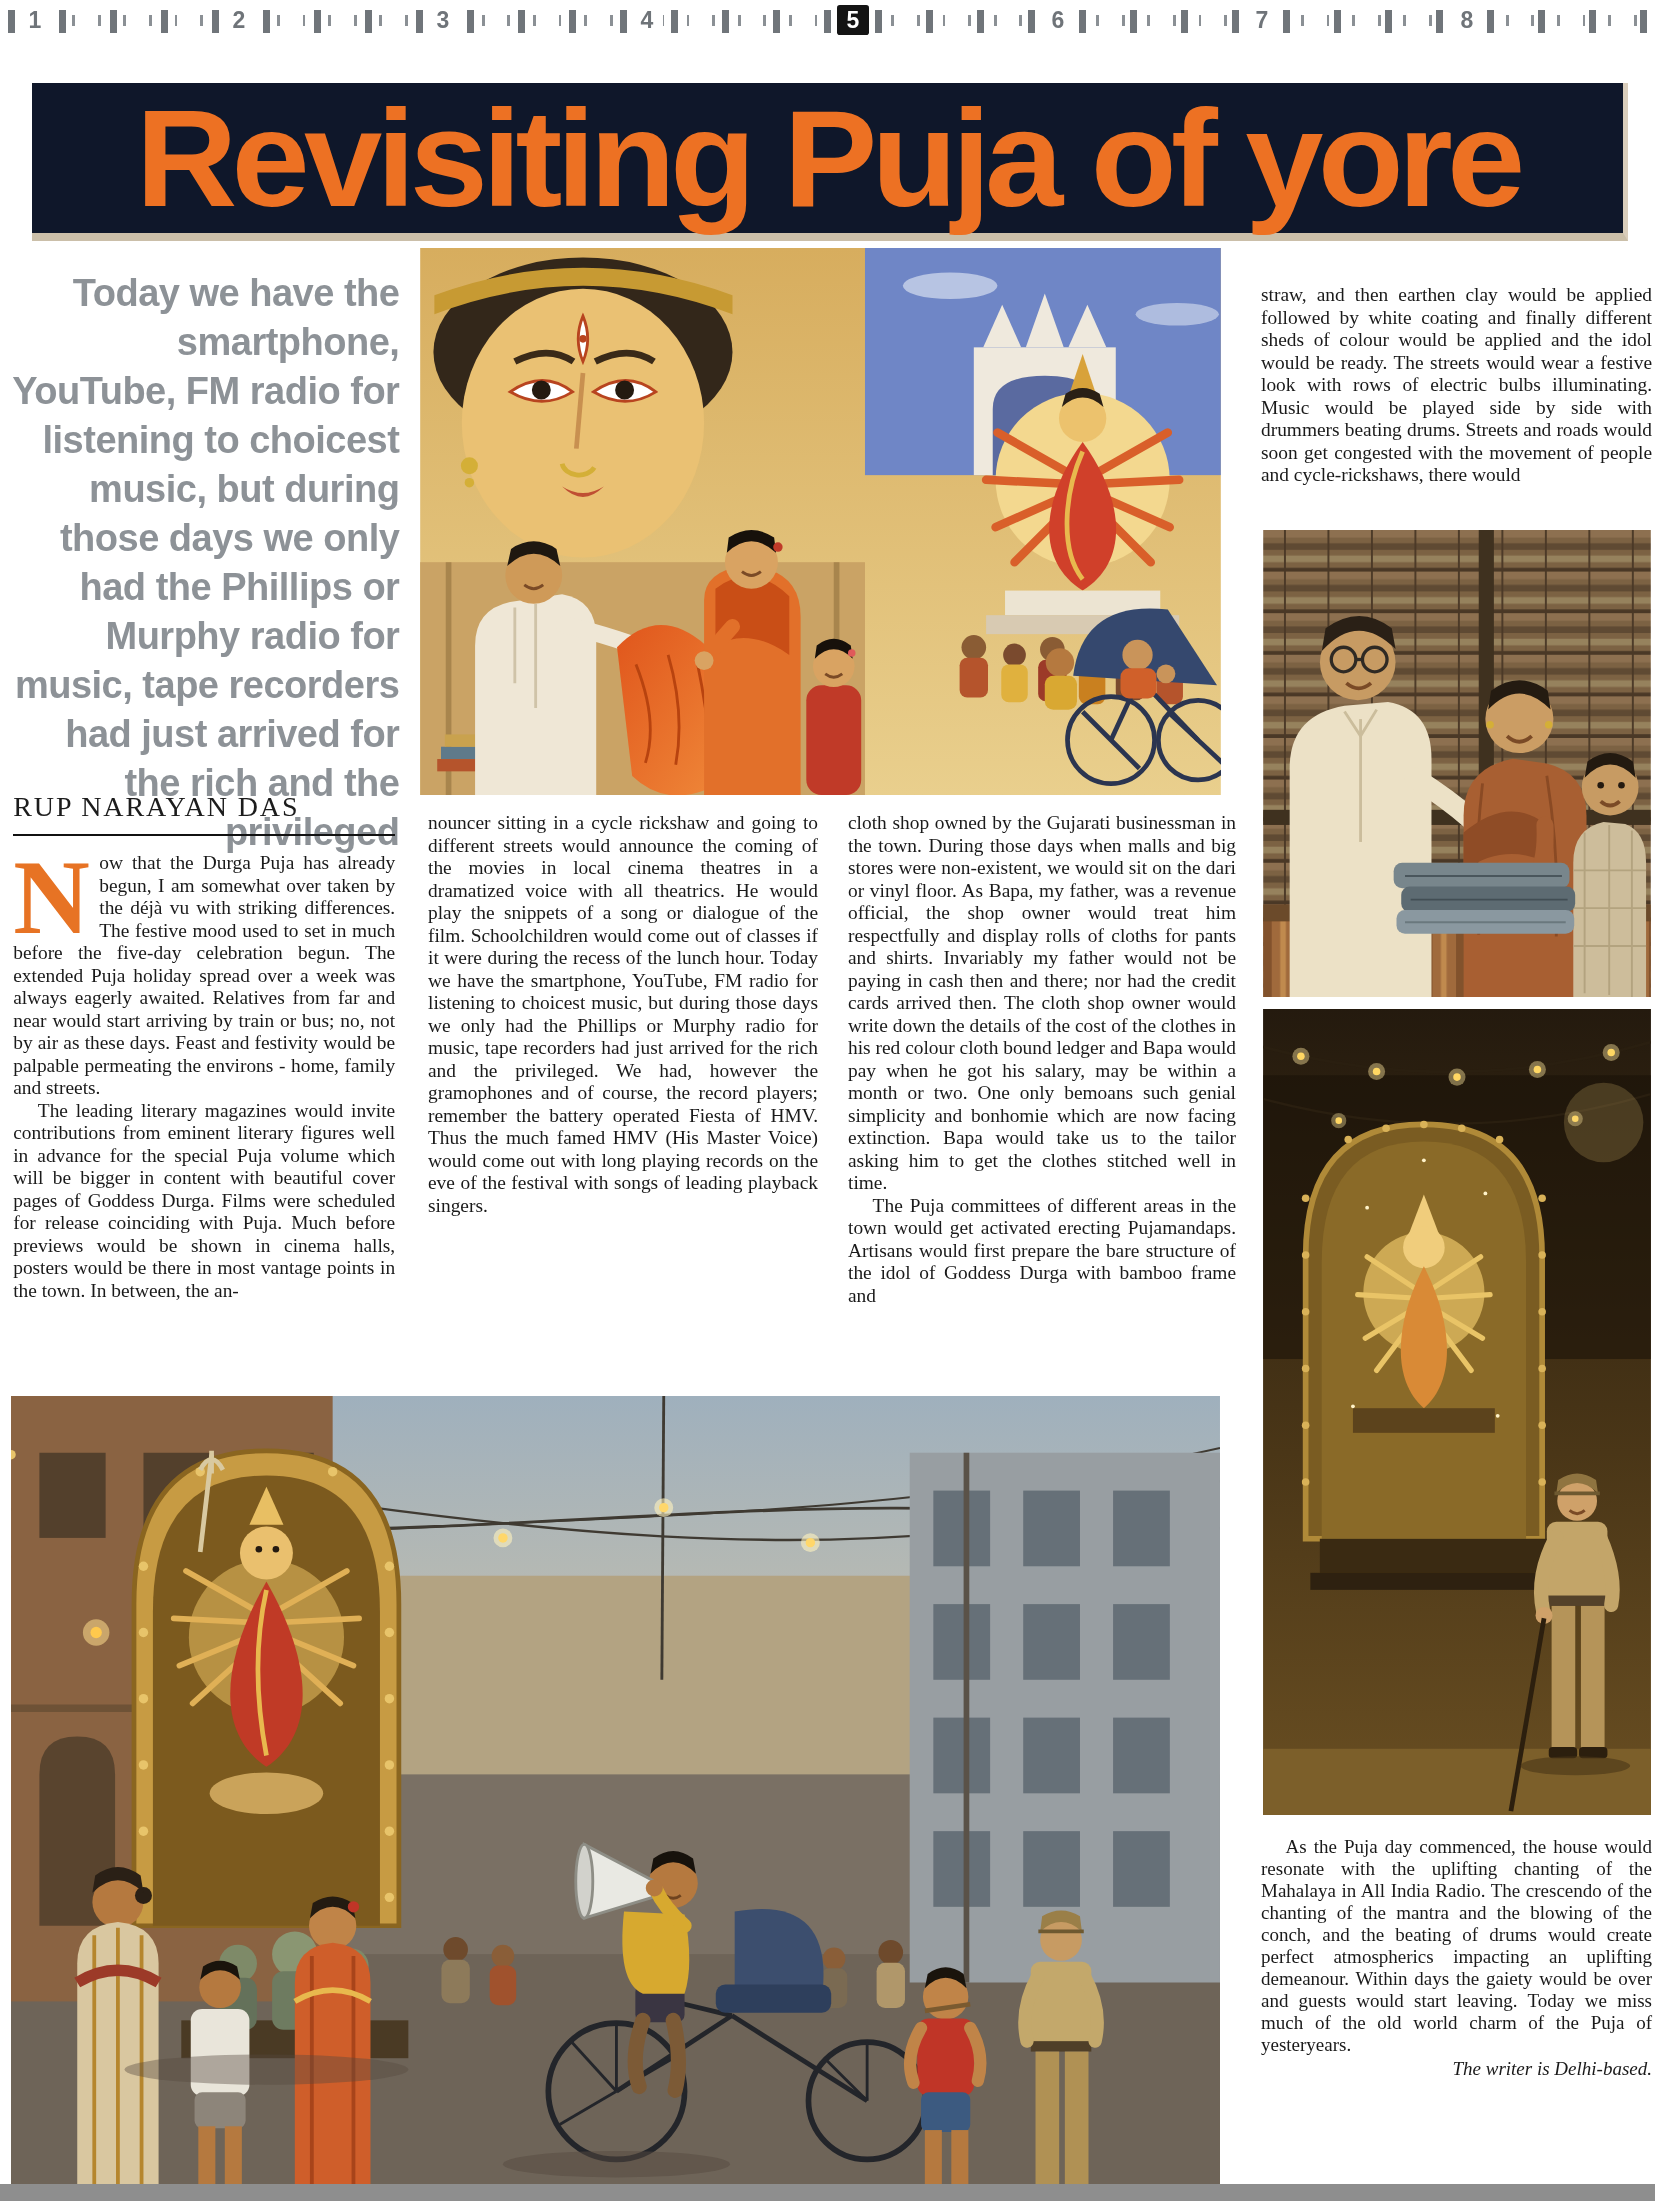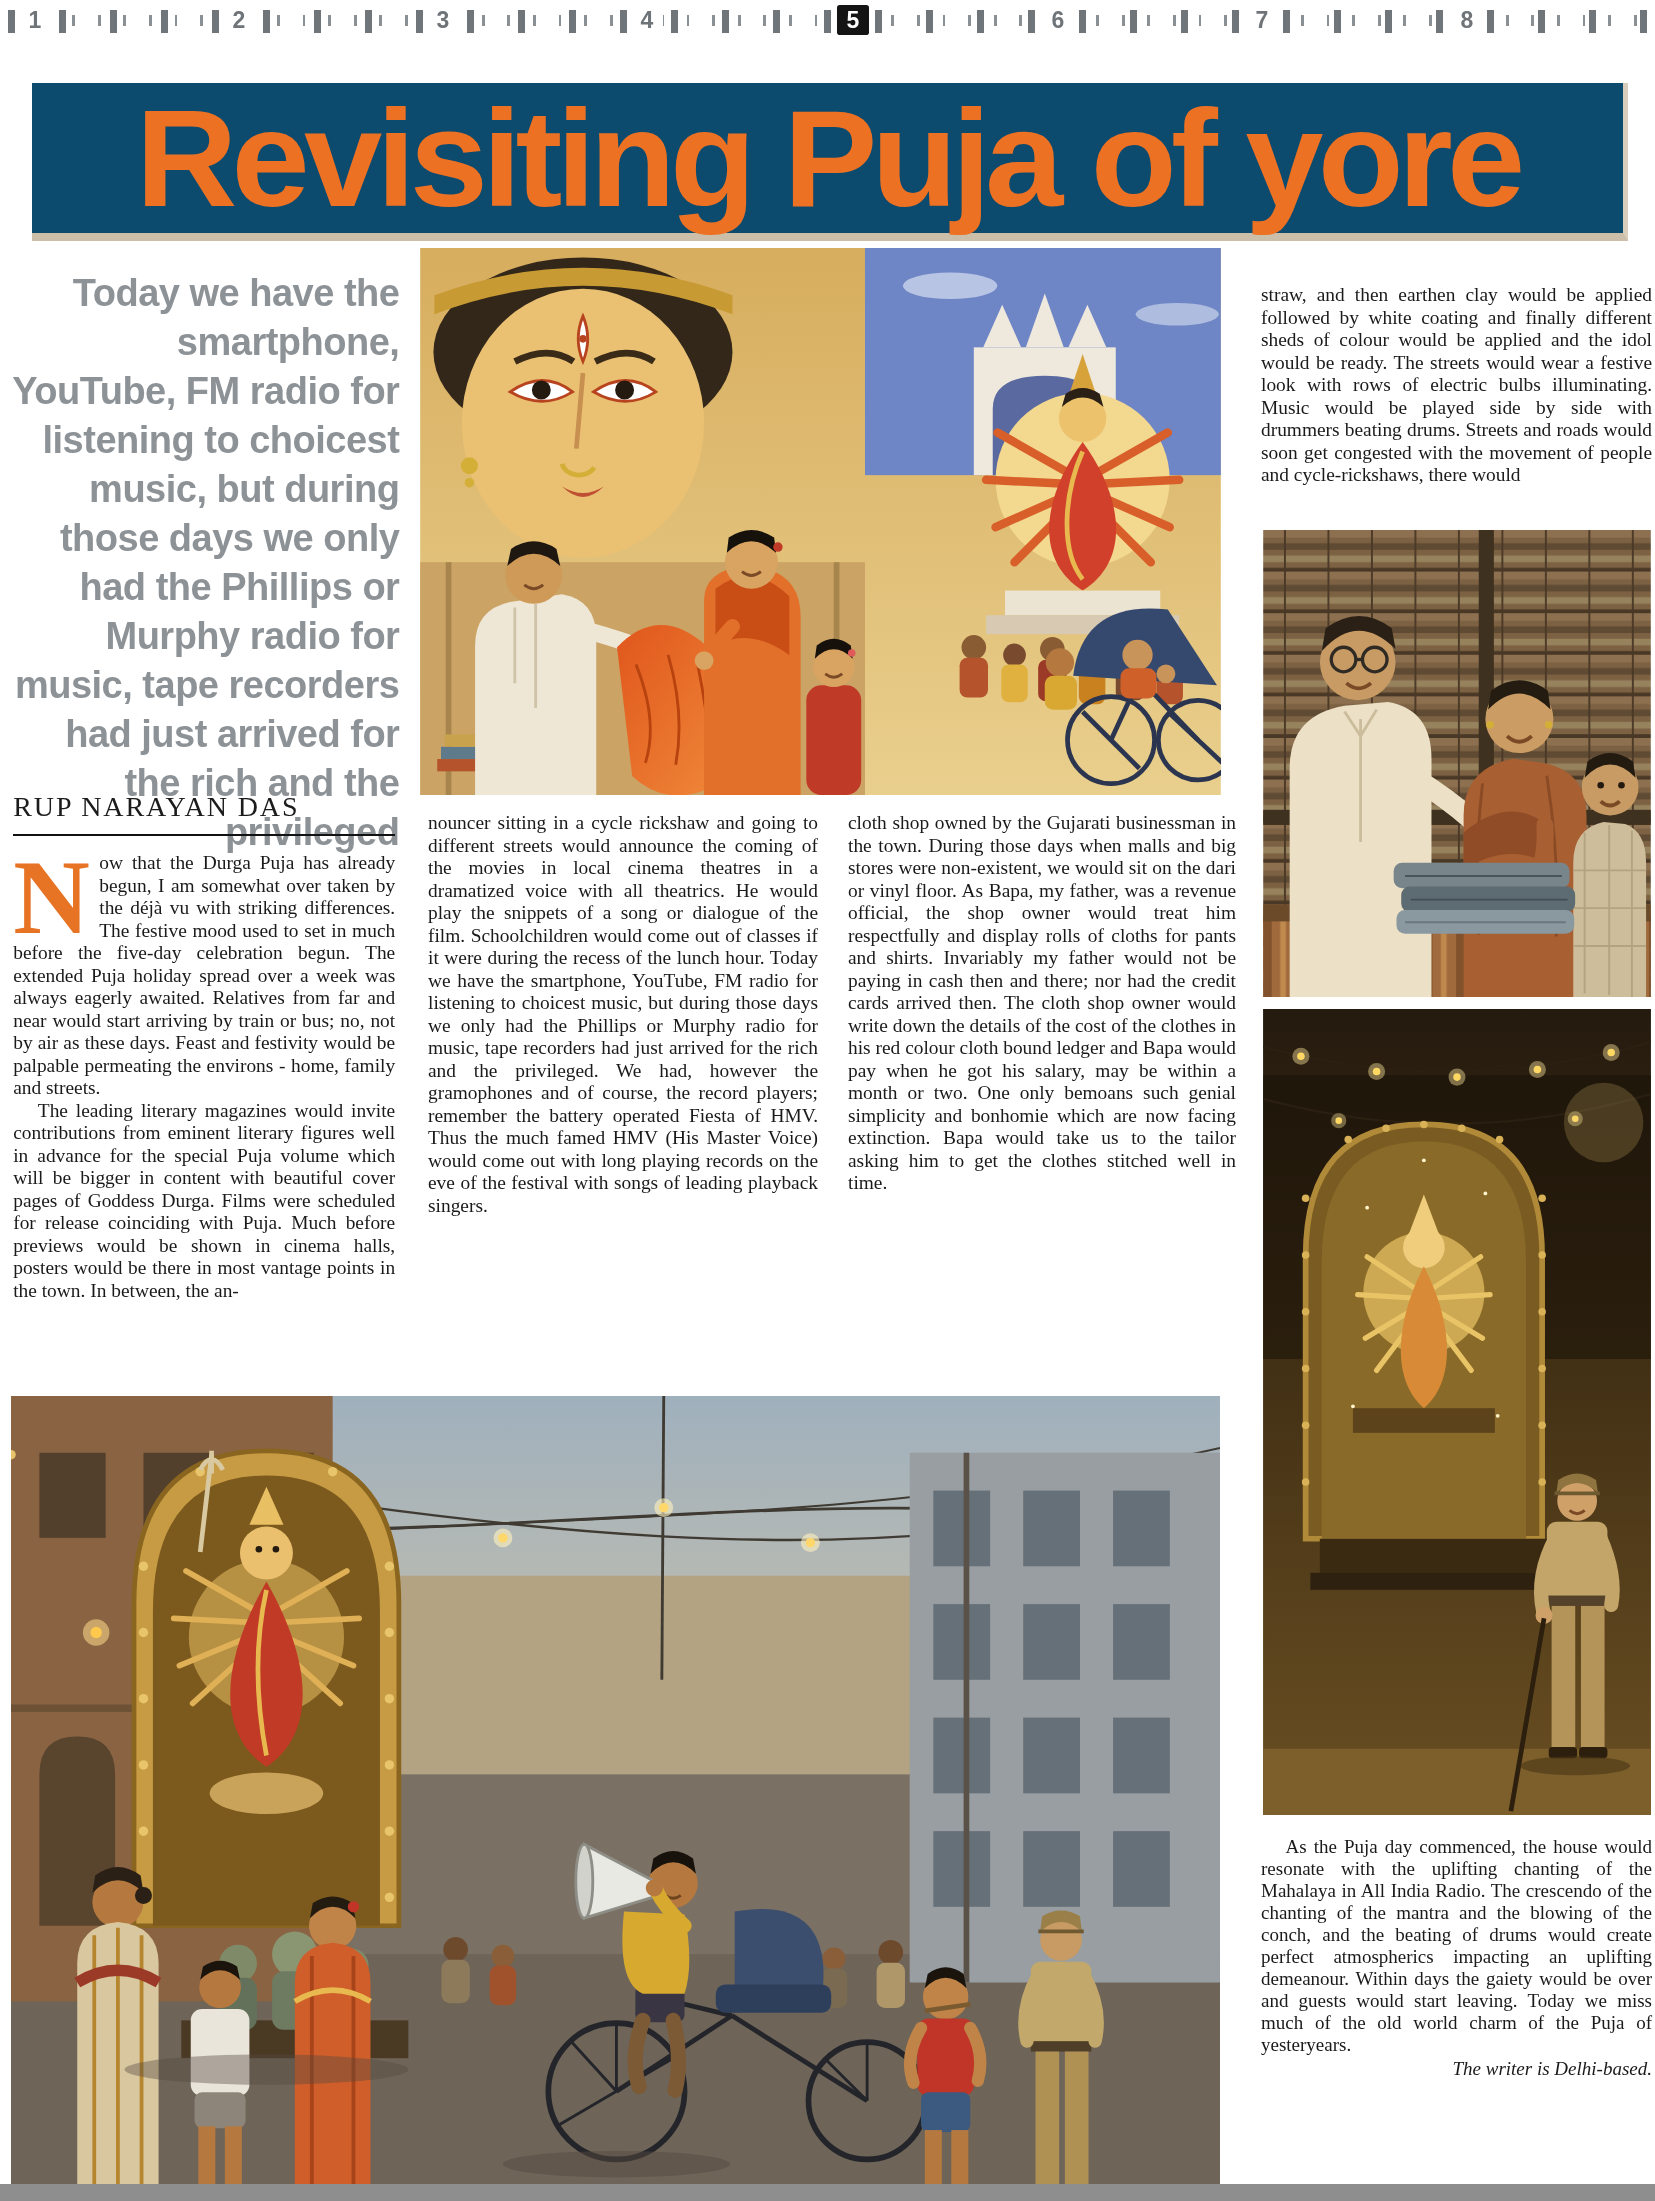--- a/index.html
+++ b/index.html
@@ -22,21 +22,21 @@
     font-weight:700;font-size:31px;letter-spacing:-0.9px;}
   .brand .t1{color:#2368a8;} .brand .t2{color:#7ba3d4;}
   .datebadge{position:absolute;left:231px;top:4.7px;height:31px;line-height:31px;padding:0 26.5px;
     background:#8c8c90;color:#fff;border-radius:16px;font-family:"Liberation Sans",sans-serif;
     font-weight:700;font-size:19px;letter-spacing:0.3px;}
   .section{position:absolute;right:3.8px;top:0;display:flex;align-items:center;gap:5.7px;height:42px;}
   .section .name{color:#3fb8ea;font-family:"Liberation Sans",sans-serif;font-weight:700;
     font-size:34px;letter-spacing:-0.9px;}
 
   
-  .band{position:absolute;left:32px;top:83px;width:1591px;height:150px;background:#0c4a6e;
+  .band{position:absolute;left:32px;top:83px;width:1591px;height:150px;background:#0f172a;
     border-bottom:8.5px solid #cbbfa9;border-right:5.7px solid #d9cdbb;}
   .band h1{margin:0;padding-top:3.8px;text-align:center;font-family:"Liberation Sans",sans-serif;
     font-weight:700;font-size:138px;line-height:142px;letter-spacing:-5.7px;color:#ed7123;
     transform:scaleX(1.02);transform-origin:center;}
 
   
   .pullquote{position:absolute;left:11.4px;top:269px;width:388px;text-align:right;
     font-family:"Liberation Sans",sans-serif;font-weight:700;font-size:38px;line-height:49px;
     color:#8d9297;letter-spacing:-0.5px;}
   .byline{position:absolute;left:13.2px;top:791px;width:382px;padding-bottom:11.4px;
@@ -95,20 +95,21 @@
     <p><span class="dropcap">N</span><span>ow that the Durga Puja has already begun, I am somewhat over taken by the déjà vu with striking differences. The festive mood used to set in much before the five-day celebration begun. The extended Puja holiday spread over a week was always eagerly awaited. Relatives from far and near would start arriving by train or bus; no, not by air as these days. Feast and festivity would be palpable permeating the environs - home, family and streets.</span></p>
     <p class="indent">The leading literary magazines would invite contributions from eminent literary figures well in advance for the special Puja volume which will be bigger in content with beautiful cover pages of Goddess Durga. Films were scheduled for release coinciding with Puja. Much before previews would be shown in cinema halls, posters would be there in most vantage points in the town. In between, the an-</p>
   </div>
 
   <div class="col col2">
     <p>nouncer sitting in a cycle rickshaw and going to different streets would announce the coming of the movies in local cinema theatres in a dramatized voice with all theatrics. He would play the snippets of a song or dialogue of the film. Schoolchildren would come out of classes if it were during the recess of the lunch hour. Today we have the smartphone, YouTube, FM radio for listening to choicest music, but during those days we only had the Phillips or Murphy radio for music, tape recorders had just arrived for the rich and the privileged. We had, however the gramophones and of course, the record players; remember the battery operated Fiesta of HMV. Thus the much famed HMV (His Master Voice) would come out with long playing records on the eve of the festival with songs of leading playback singers.</p>
   </div>
 
   <div class="col col3">
     <p>cloth shop owned by the Gujarati businessman in the town. During those days when malls and big stores were non-existent, we would sit on the dari or vinyl floor. As Bapa, my father, was a revenue official, the shop owner would treat him respectfully and display rolls of cloths for pants and shirts. Invariably my father would not be paying in cash then and there; nor had the credit cards arrived then. The cloth shop owner would write down the details of the cost of the clothes in his red colour cloth bound ledger and Bapa would pay when he got his salary, may be within a month or two. One only bemoans such genial simplicity and bonhomie which are now facing extinction. Bapa would take us to the tailor asking him to get the clothes stitched well in time.</p>
+    <p class="indent">The Puja committees of different areas in the town would get activated erecting Pujamandaps. Artisans would first prepare the bare structure of the idol of Goddess Durga with bamboo frame and</p>
   </div>
 
   <div class="col col4a">
     <p>straw, and then earthen clay would be applied followed by white coating and finally different sheds of colour would be applied and the idol would be ready. The streets would wear a festive look with rows of electric bulbs illuminating. Music would be played side by side with drummers beating drums. Streets and roads would soon get congested with the movement of people and cycle-rickshaws, there would</p>
   </div>
 
   <div class="col col4b">
     <p class="indent">As the Puja day commenced, the house would resonate with the uplifting chanting of the Mahalaya in All India Radio. The crescendo of the chanting of the mantra and the blowing of the conch, and the beating of drums would create perfect atmospherics impacting an uplifting demeanour. Within days the gaiety would be over and guests would start leaving. Today we miss much of the old world charm of the Puja of yesteryears.</p>
     <span class="tagline">The writer is Delhi-based.</span>
   </div>

